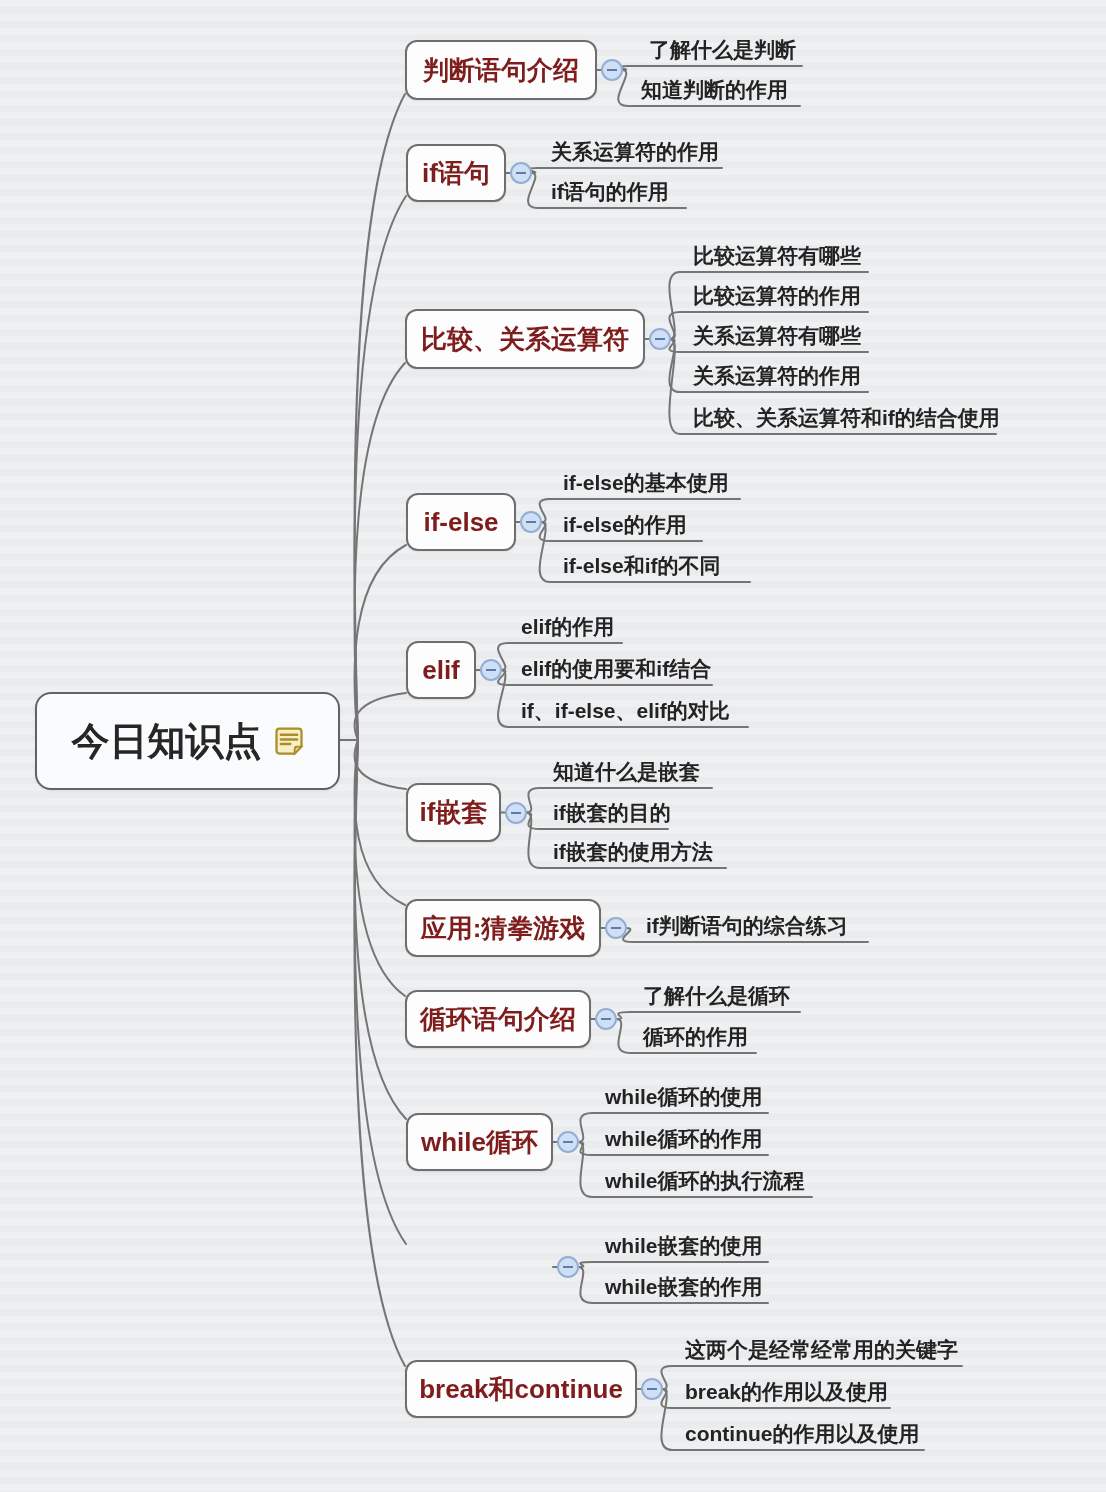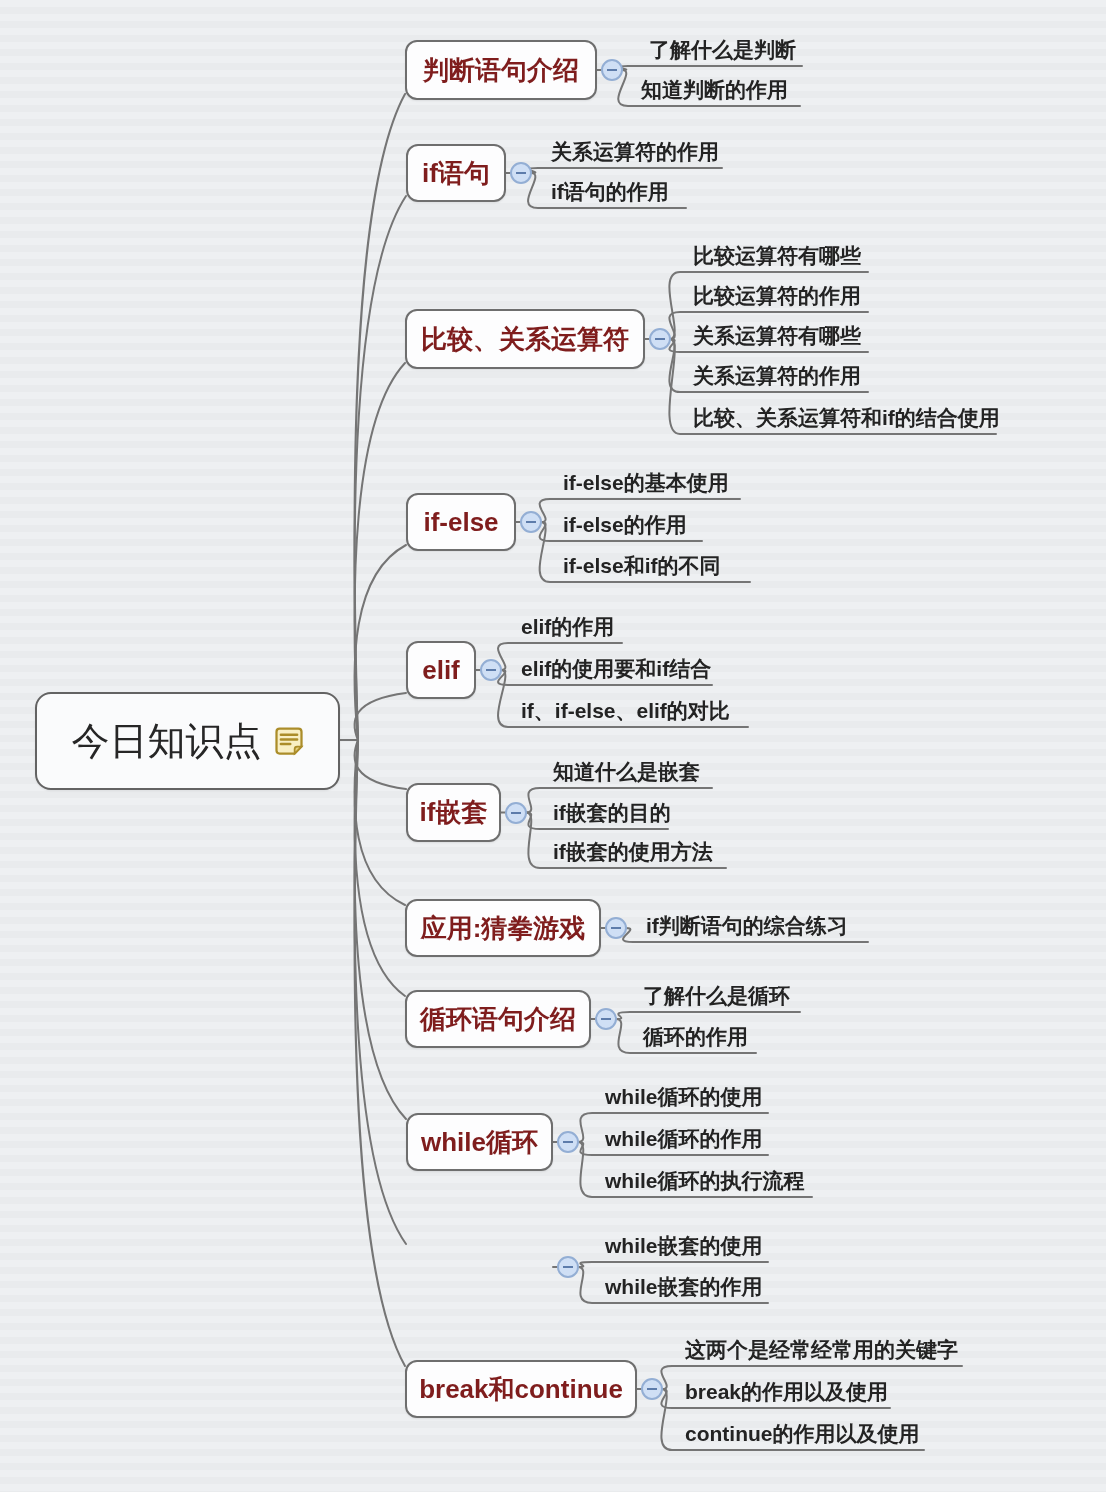--- a/index.html
+++ b/index.html
@@ -21,21 +21,21 @@
     background:#fdfdfe;border:2px solid #6e6e6e;border-radius:12px;
     display:flex;align-items:center;justify-content:center;
     font-size:26px;font-weight:700;color:#7f1d1d;white-space:nowrap;
     box-shadow:0 1px 2px rgba(0,0,0,0.08);
     cursor:default;
   }
   .central-topic{
     position:absolute;left:35px;top:692px;width:305px;height:98px;z-index:2;
     box-sizing:border-box;background:#fafbfc;border:2px solid #636363;border-radius:16px;
     display:flex;align-items:center;justify-content:center;gap:12px;
-    font-size:38px;font-weight:400;color:#262626;white-space:nowrap;
+    font-size:38px;font-weight:700;color:#262626;white-space:nowrap;
     box-shadow:0 1px 2px rgba(0,0,0,0.08);
   }
   .child-label{
     position:absolute;z-index:2;height:30px;line-height:30px;
     font-size:21px;font-weight:600;color:#232323;white-space:nowrap;
   }
   .collapse-btn{
     position:absolute;z-index:3;width:22px;height:22px;box-sizing:border-box;
     margin-left:-11px;margin-top:-11px;border-radius:50%;
     background:#cfdff5;border:2px solid #93aed4;

